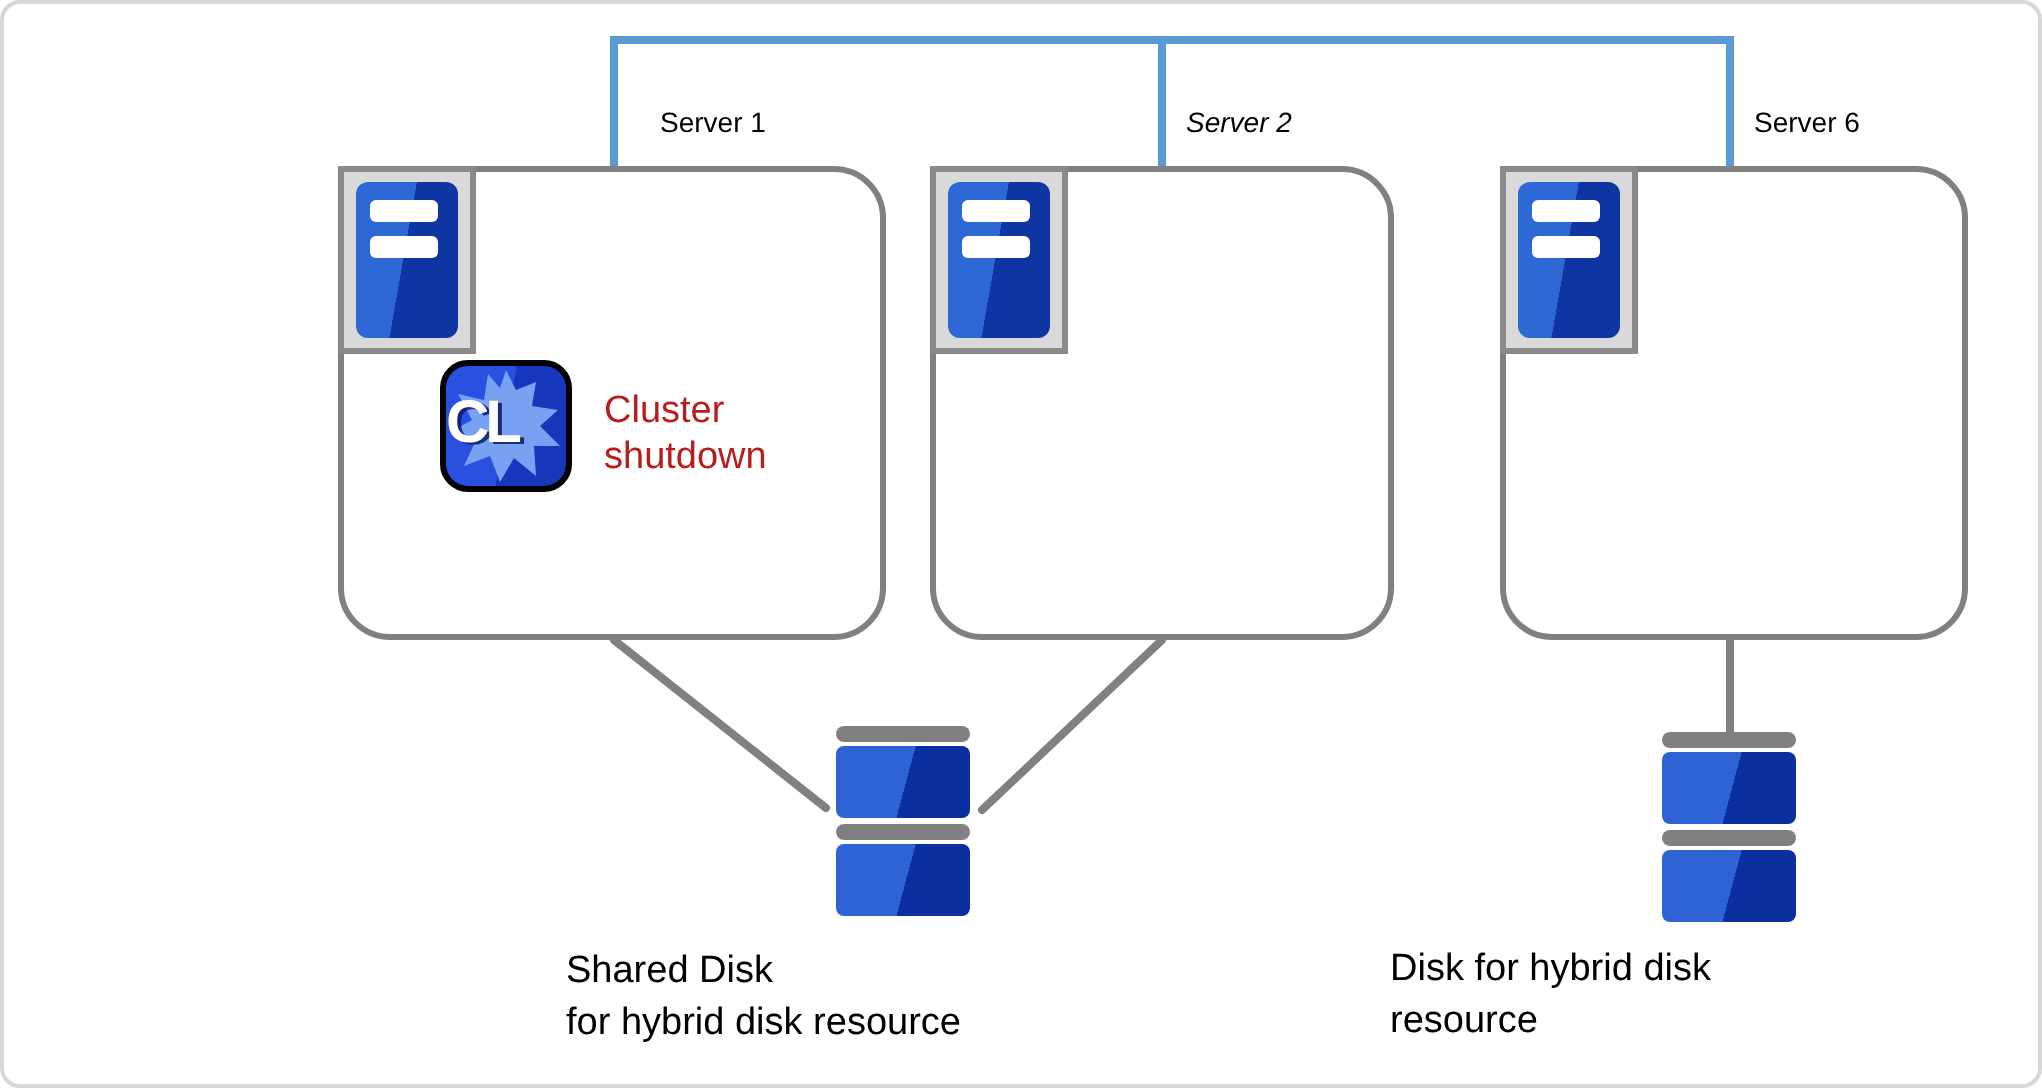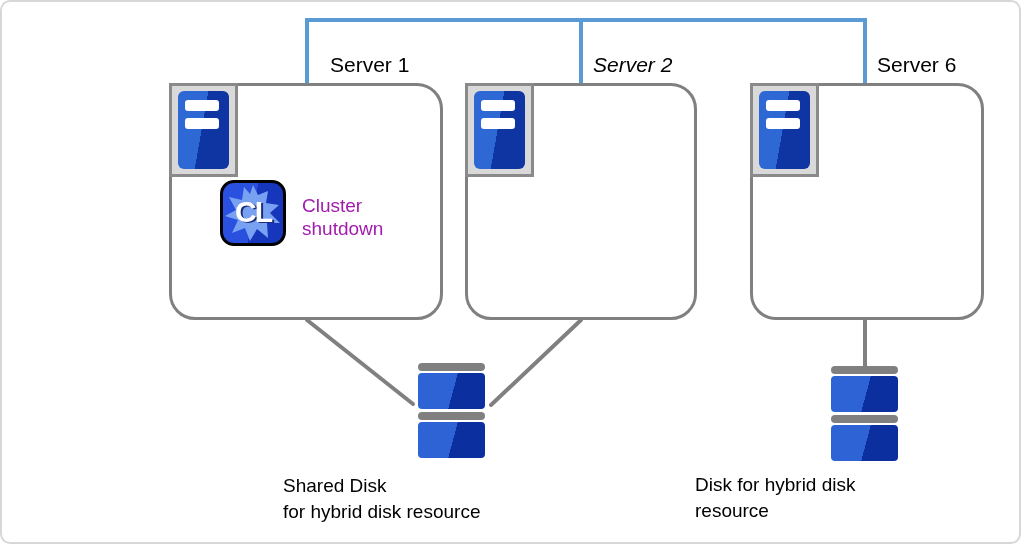--- a/index.html
+++ b/index.html
@@ -25,21 +25,21 @@
   }
   .server-box {
     position: absolute;
     background: #ffffff;
     border: 3px solid #808080;
     border-radius: 26px;
     box-sizing: border-box;
   }
   .server-label {
     position: absolute;
-    font-size: 21px;
+    font-size: 14px;
     color: #000000;
     white-space: nowrap;
   }
   .plate {
     position: absolute;
     width: 69px; height: 94px;
     background: #d9d9d9;
     border: 3px solid #8a8a8a;
     box-sizing: border-box;
   }
@@ -71,32 +71,32 @@
   }
   .cl-blob {
     position: absolute;
     left: 0; top: 0;
     width: 60px; height: 60px;
   }
   .cl-text {
     position: absolute;
     left: 0; top: 12px;
     width: 60px;
-    text-align: center;
+    text-align: left;
     font-size: 30px;
     font-weight: bold;
     letter-spacing: -2px;
     color: #ffffff;
     text-shadow: 2px 1px 0 rgba(10, 25, 100, 0.85);
   }
   .annotation {
     position: absolute;
     font-size: 19px;
     line-height: 23px;
-    color: #a21caf;
+    color: #b91c1c;
     white-space: pre-line;
   }
   .disk {
     position: absolute;
     width: 67px;
   }
   .disk-cap {
     width: 67px; height: 8px;
     border-radius: 4px;
     background: #808080;

